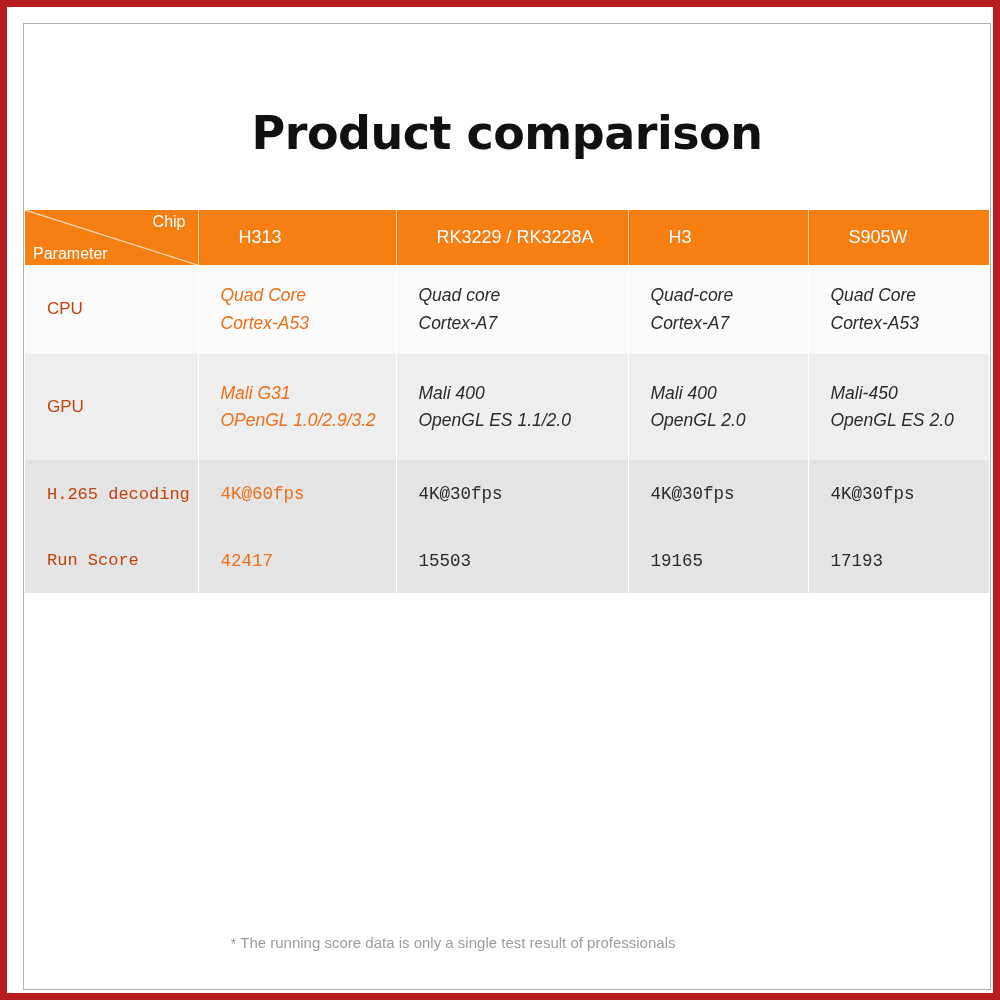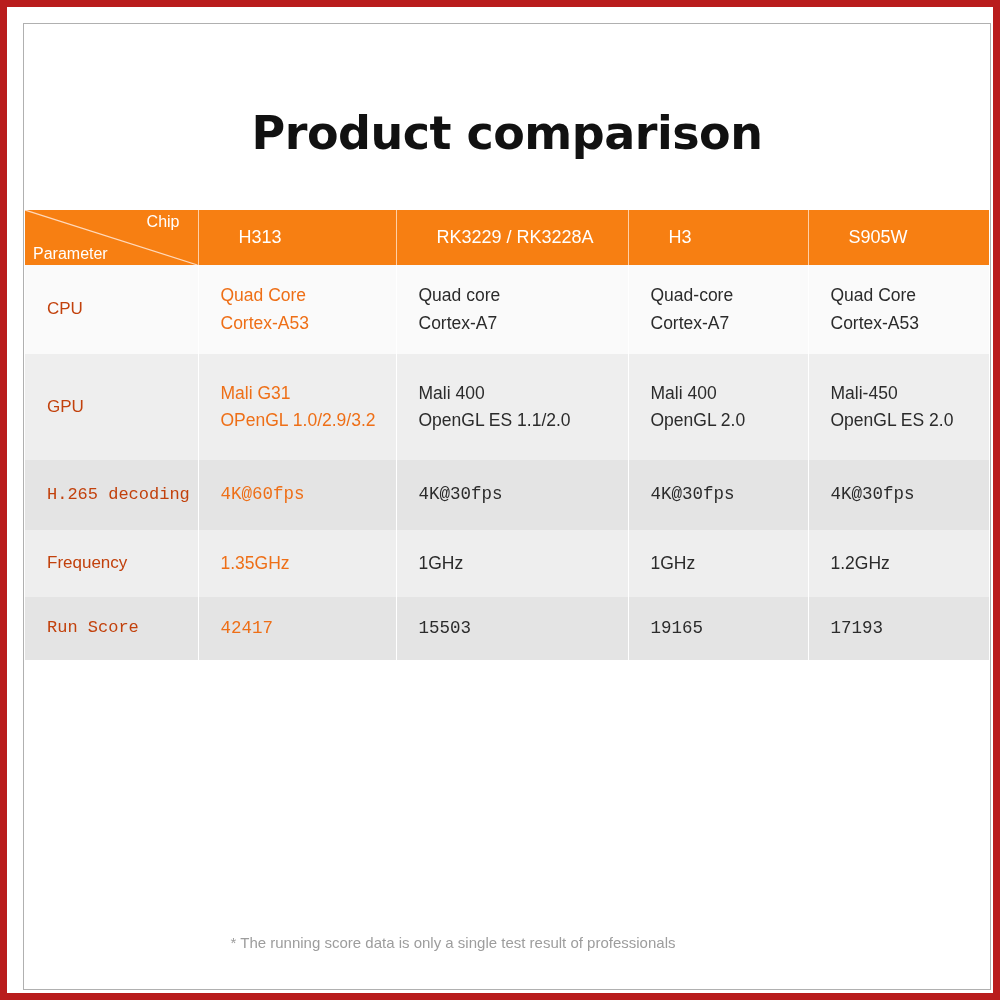--- a/index.html
+++ b/index.html
@@ -91,21 +91,21 @@
   }
   th.corner .diag {
     position: absolute;
     left: 0; top: 0;
     width: 100%;
     height: 100%;
     display: block;
   }
   th.corner .chip {
     position: absolute;
-    right: 18px;
+    right: 12px;
     top: 3px;
     font-size: 16px;
     color: #ffffff;
     white-space: nowrap;
   }
   th.corner .param {
     position: absolute;
     left: 8px;
     bottom: 2px;
     font-size: 16px;
@@ -133,21 +133,21 @@
   tbody tr.shade-b td { background: #eeeeee; }
   tbody tr.shade-c td { background: #e4e4e4; font-family: Liberation Mono, monospace; }
 
   tbody tr.r-cpu  td { height: 89px; }
   tbody tr.r-gpu  td { height: 106px; }
   tbody tr.r-dec  td { height: 70px; }
   tbody tr.r-os   td { height: 48px; }
   tbody tr.r-freq td { height: 67px; }
   tbody tr.r-run  td { height: 63px; }
 
-  .line2 { display: block; }
+  .line2 { display: block; font-style: italic; }
 
   
   .footnote {
     position: absolute;
     left: 0;
     top: 927px;
     width: 892px;
     text-align: center;
     font-size: 15px;
     color: #9d9d9d;
@@ -228,27 +228,20 @@
 
       <tr class="shade-c r-dec">
         <td class="param-cell">H.265 decoding</td>
         <td class="highlight">4K@60fps</td>
         <td>4K@30fps</td>
         <td>4K@30fps</td>
         <td class="last">4K@30fps</td>
       </tr>
 
 
-      <tr class="shade-b r-freq">
-        <td class="param-cell">Frequency</td>
-        <td class="highlight">1.35GHz</td>
-        <td>1GHz</td>
-        <td>1GHz</td>
-        <td class="last">1.2GHz</td>
-      </tr>
 
       <tr class="shade-c r-run">
         <td class="param-cell">Run Score</td>
         <td class="highlight">42417</td>
         <td>15503</td>
         <td>19165</td>
         <td class="last">17193</td>
       </tr>
 
     </tbody>

